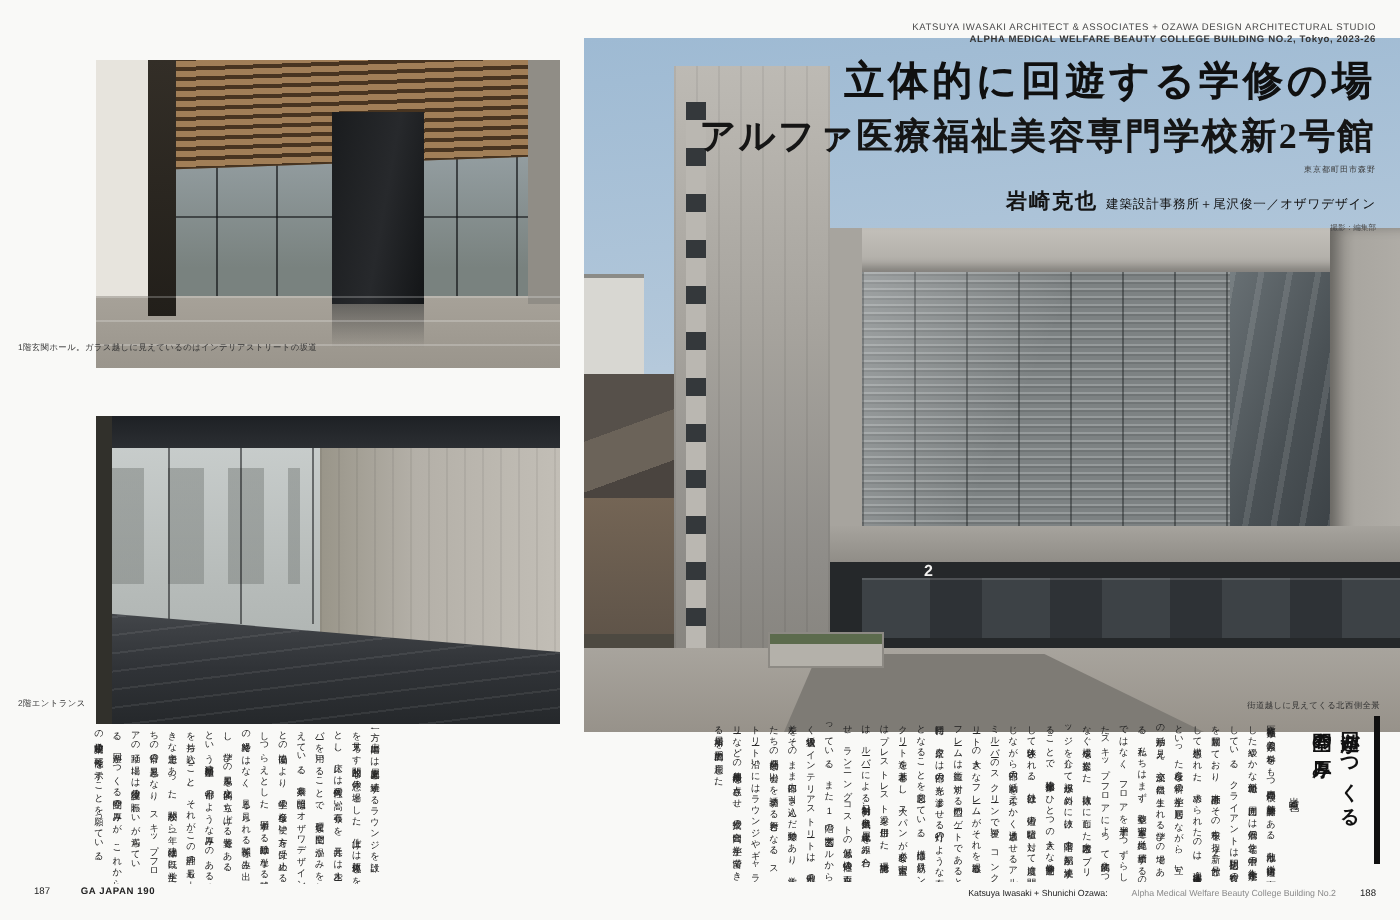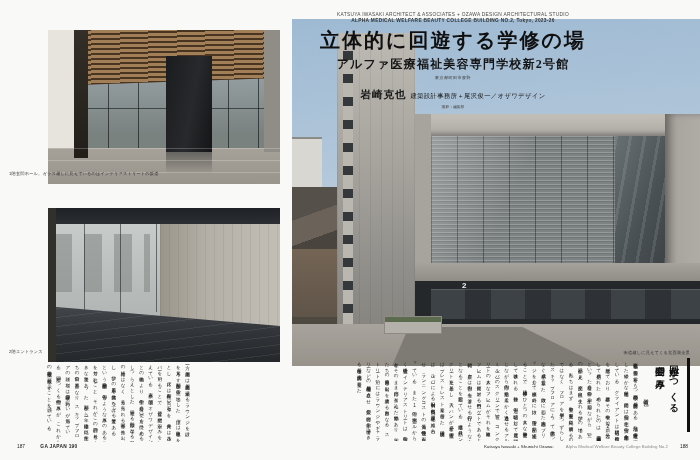--- a/index.html
+++ b/index.html
@@ -51,25 +51,25 @@
   .mp-volright{position:absolute;left:373px;top:95px;width:42px;height:167px;background:linear-gradient(90deg,#8e8b85,#a9a6a0 30%,#b1aea8);box-shadow:inset 4px 0 6px rgba(0,0,0,.25);}
   .mp-volbot{position:absolute;left:123px;top:244px;width:292px;height:18px;background:linear-gradient(180deg,#a6a39d,#908d87);}
   .mp-entry{position:absolute;left:123px;top:262px;width:292px;height:46px;background:#25282a;}
   .mp-eglass{position:absolute;left:139px;top:270px;width:276px;height:30px;background:repeating-linear-gradient(90deg,#3d4246 0 34px,#2e3236 34px 60px);box-shadow:inset 0 1px 0 rgba(255,255,255,.15);}
   .mp-num{position:absolute;left:170px;top:262px;color:#f2f2f0;font-size:8px;font-weight:bold;}
   .mp-ground{position:absolute;left:0;top:305px;width:448px;height:42px;background:linear-gradient(180deg,#a8a49d,#97928a);}
   .mp-drive{position:absolute;left:100px;top:308px;width:210px;height:39px;background:#7e7b75;clip-path:polygon(8% 0,62% 0,100% 100%,0 100%);}
   .mp-planter{position:absolute;left:92px;top:297px;width:58px;height:18px;background:linear-gradient(180deg,#5c6b4d 0 5px,#b4b1aa 5px);border:1px solid #8d8a84;box-sizing:border-box;}
   .mp-tree{position:absolute;left:402px;top:190px;width:46px;height:120px;background:radial-gradient(ellipse at 60% 50%,rgba(115,92,68,.55),transparent 70%);}
   
-  .hdr{position:absolute;right:12px;top:12px;width:470px;text-align:center;color:#2e2e2e;}
+  .hdr{position:absolute;right:12px;top:12px;width:470px;text-align:right;color:#2e2e2e;}
   .hdr .en1{font-size:4.8px;letter-spacing:.3px;color:#4a4a4a;}
   .hdr .en2{font-size:4.8px;letter-spacing:.3px;font-weight:bold;color:#363636;margin-top:1px;}
   .hdr .title{font-family:"Liberation Serif","DejaVu Serif",serif;font-size:20px;font-weight:bold;color:#101010;letter-spacing:2px;margin-top:4px;}
-  .hdr .subtitle{font-family:"Liberation Serif","DejaVu Serif",serif;font-size:12px;font-weight:bold;color:#151515;letter-spacing:1.2px;margin-top:2px;}
+  .hdr .subtitle{font-family:"Liberation Serif","DejaVu Serif",serif;font-size:18px;font-weight:bold;color:#151515;letter-spacing:1.2px;margin-top:2px;}
   .hdr .loc{font-size:4px;color:#3c3c3c;margin-top:2px;letter-spacing:.5px;}
   .hdr .credit{font-family:"Liberation Serif","DejaVu Serif",serif;margin-top:4px;color:#141414;}
   .hdr .credit .nm{font-size:10.5px;font-weight:bold;letter-spacing:1px;}
   .hdr .credit .sfx{font-size:6.3px;letter-spacing:.4px;}
   .hdr .pcredit{font-size:3.8px;color:#4a4a4a;margin-top:2px;}
   
   .cap{position:absolute;font-size:4.2px;color:#333;letter-spacing:.2px;}
   .cap1{left:9px;top:171px;width:230px;}
   .cap2{left:9px;top:349px;width:230px;}
   .capm{right:10px;top:350px;width:200px;text-align:right;}

